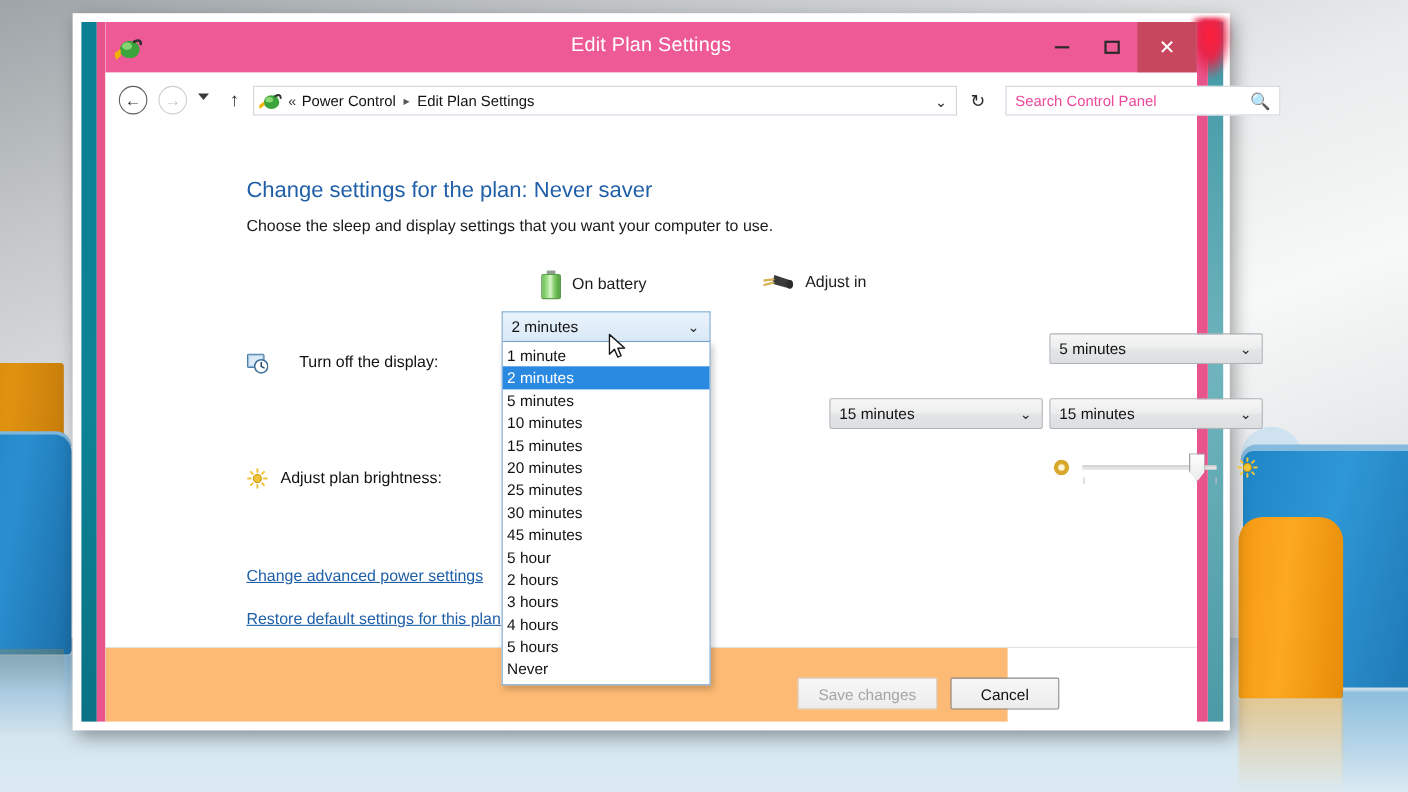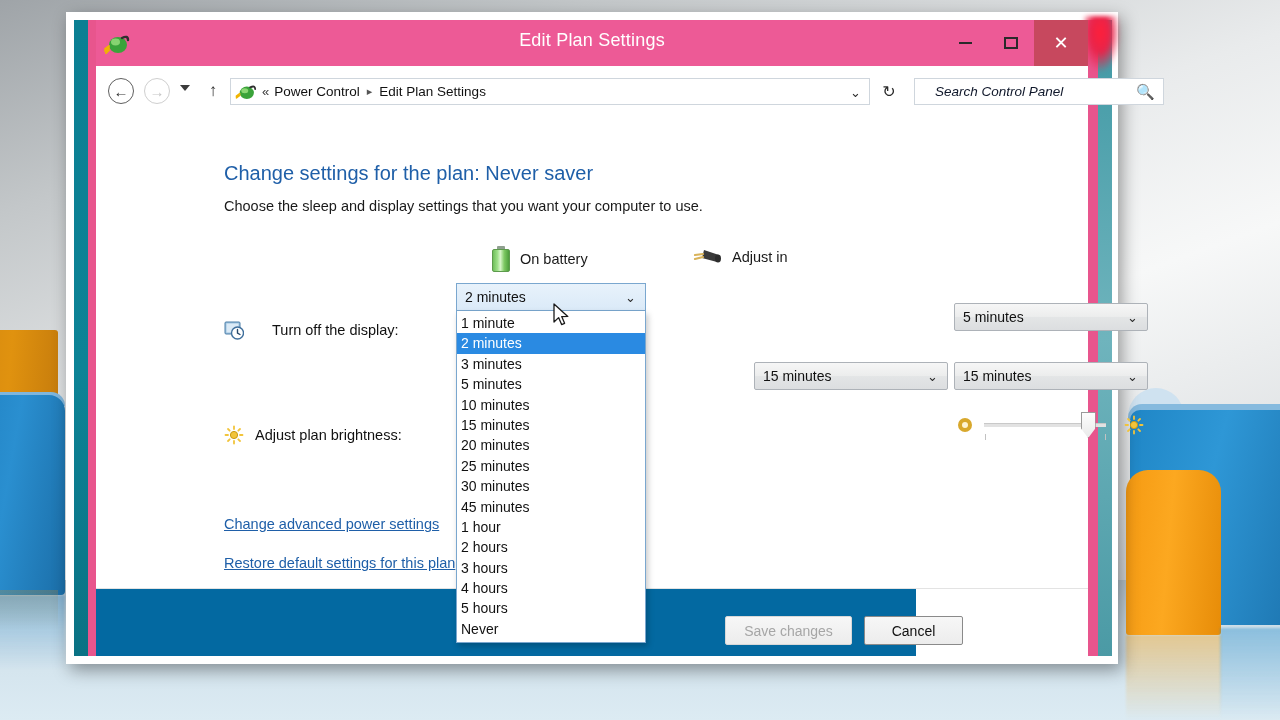--- a/index.html
+++ b/index.html
@@ -99,21 +99,21 @@
     border:1px solid #cfd6dd; background:#ffffff; display:flex; align-items:center; }
   .addr-icon { width:22px; height:20px; margin-left:4px; }
   .addr-sep { color:#3a3a3a; font-size:13px; margin:0 5px; }
   .addr-crumb { font-size:13.5px; color:#111; }
   .addr-arrow { color:#555; font-size:11px; margin:0 7px; }
   .addr-caret { position:absolute; right:8px; top:6px; color:#2b2b2b; font-size:13px; }
   .refresh-btn { position:absolute; left:780px; top:12px; width:26px; height:27px;
     display:flex; align-items:center; justify-content:center; color:#2b2b2b; font-size:16px; }
   .searchbox { position:absolute; left:818px; top:12px; width:250px; height:27px;
     border:1px solid #cfd6dd; background:#ffffff; display:flex; align-items:center; }
-  .search-ph { font-size:13.5px; color:#0f172a; margin-left:20px;font-style:italic; }
+  .search-ph { font-size:13.5px; color:#ec4899; margin-left:8px; }
   .search-icon { position:absolute; right:8px; top:4px; color:#2b2b2b; font-size:15px; }
 
   
   .content { position:absolute; left:0; top:96px; width:992px; height:472px; background:#ffffff; }
   .page-title { position:absolute; left:128px; top:46px; font-size:20px; color:#1f5fa8; }
   .page-sub { position:absolute; left:128px; top:82px; font-size:14.5px; color:#1a1a1a; }
 
   .col-head { position:absolute; top:130px; display:flex; align-items:center; gap:10px;
     font-size:14.5px; color:#1a1a1a; }
   .col-head.batt { left:396px; }
@@ -153,21 +153,21 @@
     background:linear-gradient(180deg,#fdfdfd,#eaeaea); border:1px solid #9a9a9a;
     clip-path:polygon(0 0,100% 0,100% 62%,50% 100%,0 62%); }
   .slider-tickA { position:absolute; left:29px; top:22px; width:1px; height:6px; background:#c2c2c2; }
   .slider-tickB { position:absolute; left:149px; top:22px; width:1px; height:6px; background:#c2c2c2; }
 
   .link { position:absolute; left:128px; font-size:14.5px; color:#1f5fa8;text-decoration:underline; }
   .link1 { top:400px; } .link2 { top:439px; }
 
   
   .footer-sep { position:absolute; left:0; top:568px; width:992px; height:1px; background:#e3e3e3; }
-  .footer { position:absolute; left:0; top:569px; width:820px; height:67px; background:#0369a1; }
+  .footer { position:absolute; left:0; top:569px; width:820px; height:67px; background:#fdba74; }
   .btn { position:absolute; top:27px; height:29px; border-radius:2px; font-size:14px;
     display:flex; align-items:center; justify-content:center;
     background:linear-gradient(180deg,#f7f7f7,#ececec); }
   .btn-save { left:629px; width:127px; border:1px solid #d8d8d8; color:#a6a6a6; }
   .btn-cancel { left:768px; width:99px; border:1px solid #8a8a8a; color:#111; }
 
   
   .cursor { position:absolute; left:553px; top:303px; z-index:60; }
 
   .icon-battery { width:18px; height:26px; position:relative; display:inline-block; }
@@ -345,29 +345,28 @@
   </div>
 </div>
 
 <div class="combo-open-head" style="left:456px;top:283px">
   <span class="cval">2 minutes</span>
   <span class="ccaret">⌄</span>
 </div>
 <div class="dropdown-list" style="left:456px;top:311px">
     <div class="dd-item">1 minute</div>
     <div class="dd-item sel">2 minutes</div>
-    <div class="dd-item">3 minutes</div>
     <div class="dd-item">5 minutes</div>
     <div class="dd-item">10 minutes</div>
     <div class="dd-item">15 minutes</div>
     <div class="dd-item">20 minutes</div>
     <div class="dd-item">25 minutes</div>
     <div class="dd-item">30 minutes</div>
     <div class="dd-item">45 minutes</div>
-    <div class="dd-item">1 hour</div>
+    <div class="dd-item">5 hour</div>
     <div class="dd-item">2 hours</div>
     <div class="dd-item">3 hours</div>
     <div class="dd-item">4 hours</div>
     <div class="dd-item">5 hours</div>
     <div class="dd-item">Never</div>
   </div>
 
 <svg class="cursor" width="18" height="26" viewBox="0 0 18 26">
   <path d="M1 1 L1 19 L5.6 14.6 L8.6 21.6 L11.6 20.3 L8.7 13.6 L14.8 13.4 Z" fill="#ffffff" stroke="#1a1a1a" stroke-width="1.3" stroke-linejoin="round"></path>
 </svg>

